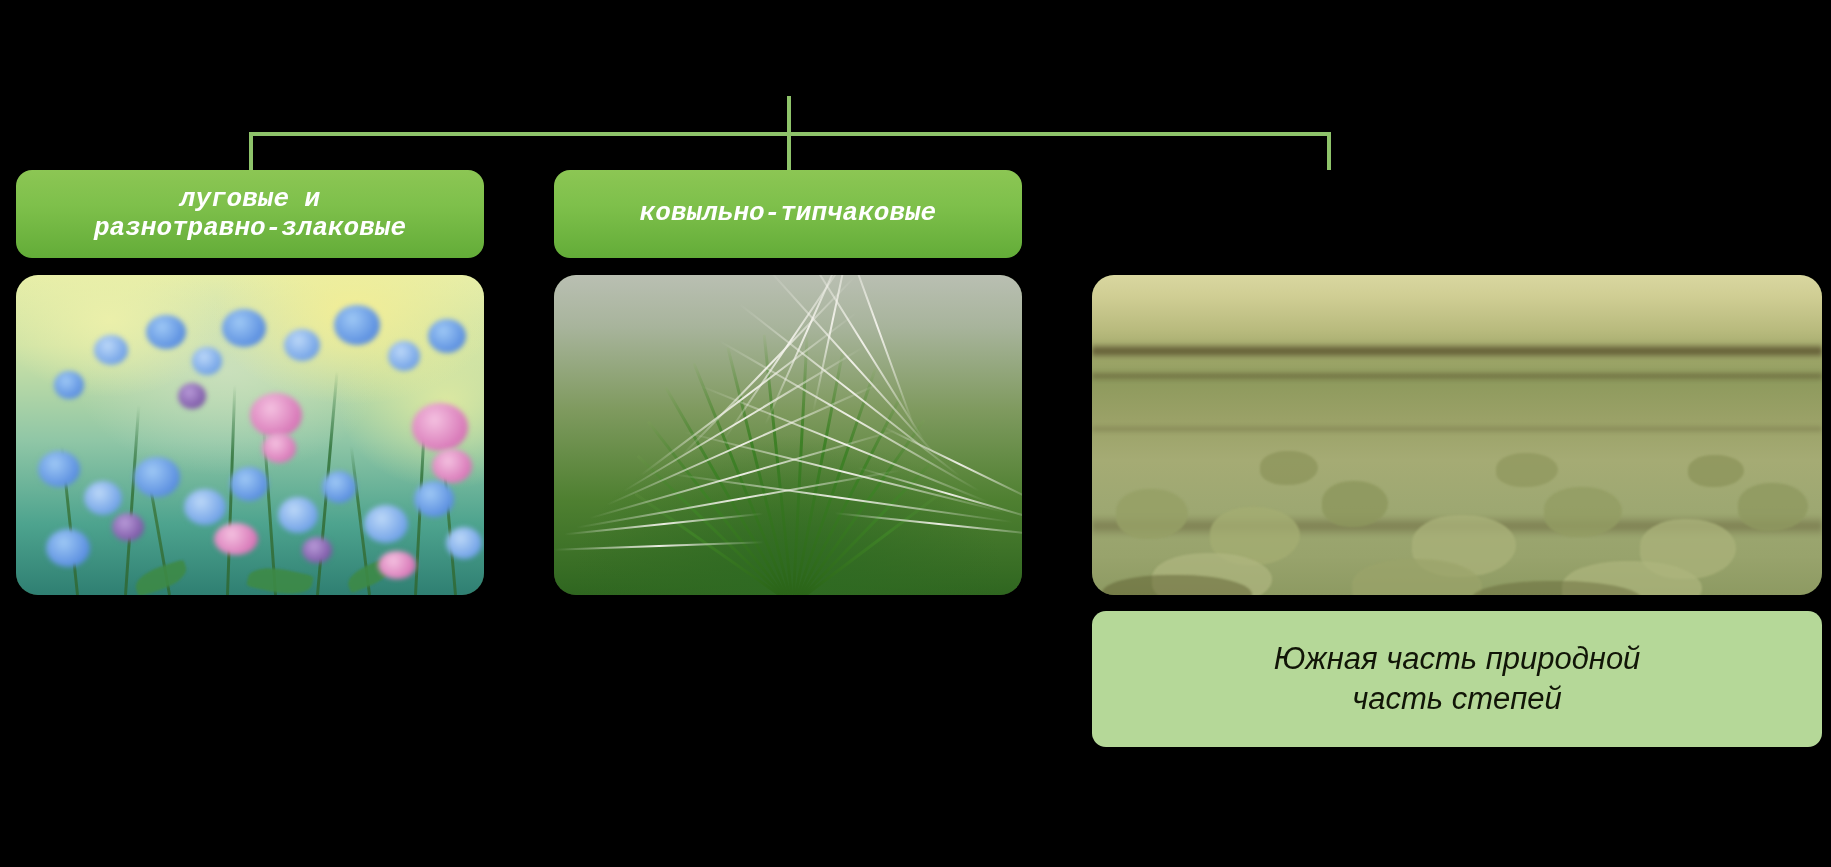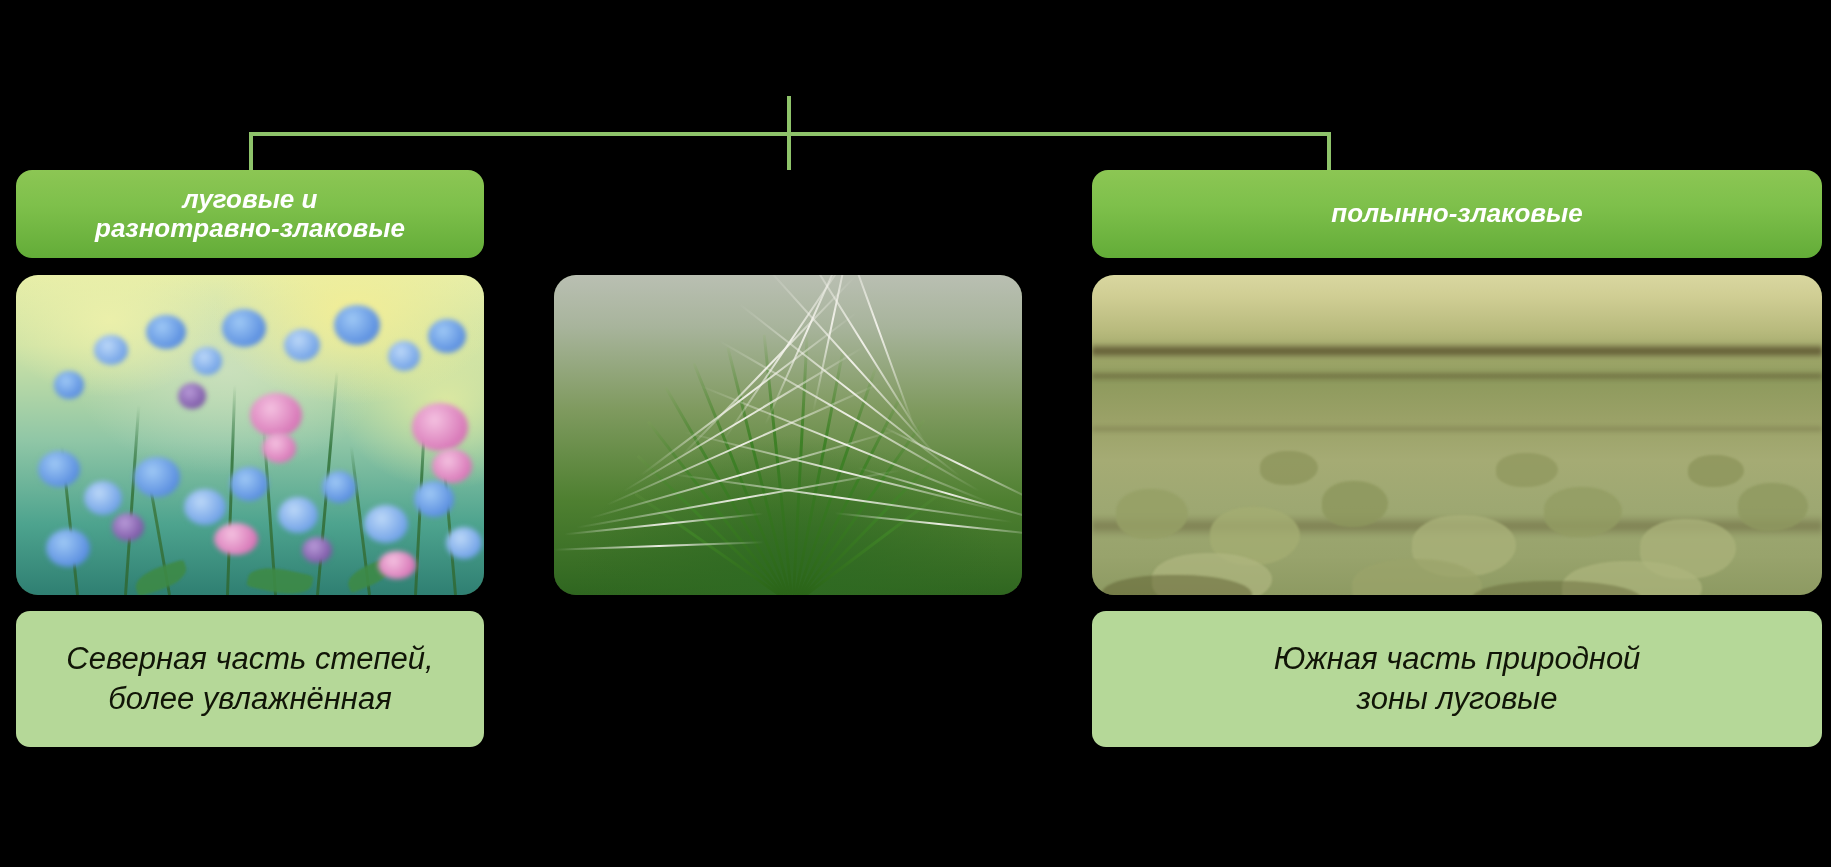--- a/index.html
+++ b/index.html
@@ -53,20 +53,21 @@
     position: absolute;
     top: 170px;
     height: 88px;
     border-radius: 16px;
     background: linear-gradient(180deg, #8cc654 0%, #7ec04b 40%, #63ac38 100%);
     display: flex;
     align-items: center;
     justify-content: center;
     text-align: center;
     padding: 0 12px;
+    font-family: Liberation Mono, monospace;
   }
   .cat-node .label {
     font-size: 26px;
     font-weight: bold;
     font-style: italic;
     color: #ffffff;
     line-height: 1.13;
     white-space: pre-line;
   }
   #cat-0 { left: 16px;   width: 468px; }
@@ -206,22 +207,22 @@
   <div class="connector conn-drop" style="left:249px; top:132px; width:4px; height:38px;"></div>
 
   <div class="connector conn-drop" style="left:787px; top:132px; width:4px; height:38px;"></div>
 
   <div class="connector conn-drop" style="left:1327px; top:132px; width:4px; height:38px;"></div>
 
   <div class="cat-node" id="cat-0">
     <span class="label">луговые и
 разнотравно-злаковые</span>
   </div>
-  <div class="cat-node" id="cat-2">
-    <span class="label">полынно-злаковые</span>
+  <div class="cat-node" id="cat-1">
+    <span class="label">ковыльно-типчаковые</span>
   </div>
 
   <div class="photo" id="photo-0">
     <div class="art meadow-bg"></div>
     <div class="art meadow-blobs">
       <div class="stem" style="left:60px;  bottom:0;  height:150px; transform:rotate(-6deg);"></div>
       <div class="stem" style="left:108px; bottom:0;  height:190px; transform:rotate(4deg);"></div>
       <div class="stem" style="left:152px; bottom:0;  height:135px; transform:rotate(-10deg);"></div>
       <div class="stem" style="left:210px; bottom:0;  height:210px; transform:rotate(2deg);"></div>
       <div class="stem" style="left:258px; bottom:0;  height:168px; transform:rotate(-4deg);"></div>
@@ -332,22 +333,18 @@
       <div class="scrub" style="left:260px; top:284px; width:130px; height:56px; background:#9ba46a; opacity:.7;"></div>
       <div class="scrub" style="left:470px; top:286px; width:140px; height:56px; background:#aeb67e; opacity:.7;"></div>
       <div class="scrub" style="left:168px; top:176px; width:58px;  height:34px; background:#878f55; opacity:.6;"></div>
       <div class="scrub" style="left:404px; top:178px; width:62px;  height:34px; background:#8b9359; opacity:.6;"></div>
       <div class="scrub" style="left:596px; top:180px; width:56px;  height:32px; background:#868e54; opacity:.6;"></div>
       <div class="scrub" style="left:10px;  top:300px; width:150px; height:40px; background:#59592c; opacity:.45;"></div>
       <div class="scrub" style="left:380px; top:306px; width:170px; height:38px; background:#5d5d30; opacity:.4;"></div>
     </div>
   </div>
 
-  <div class="caption" id="caption-0">
-    <span class="label">Северная часть степей,
-более увлажнённая</span>
-  </div>
   <div class="caption" id="caption-2">
     <span class="label">Южная часть природной
-зоны луговые</span>
+часть степей</span>
   </div>
 
 </div>
 
 </body></html>

